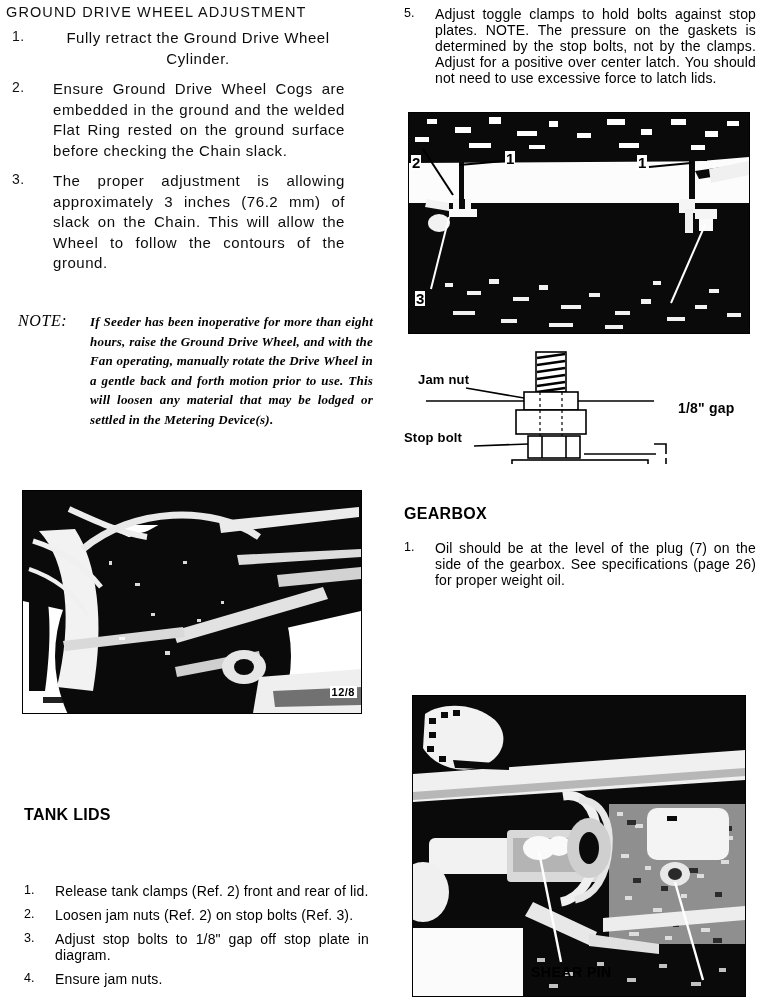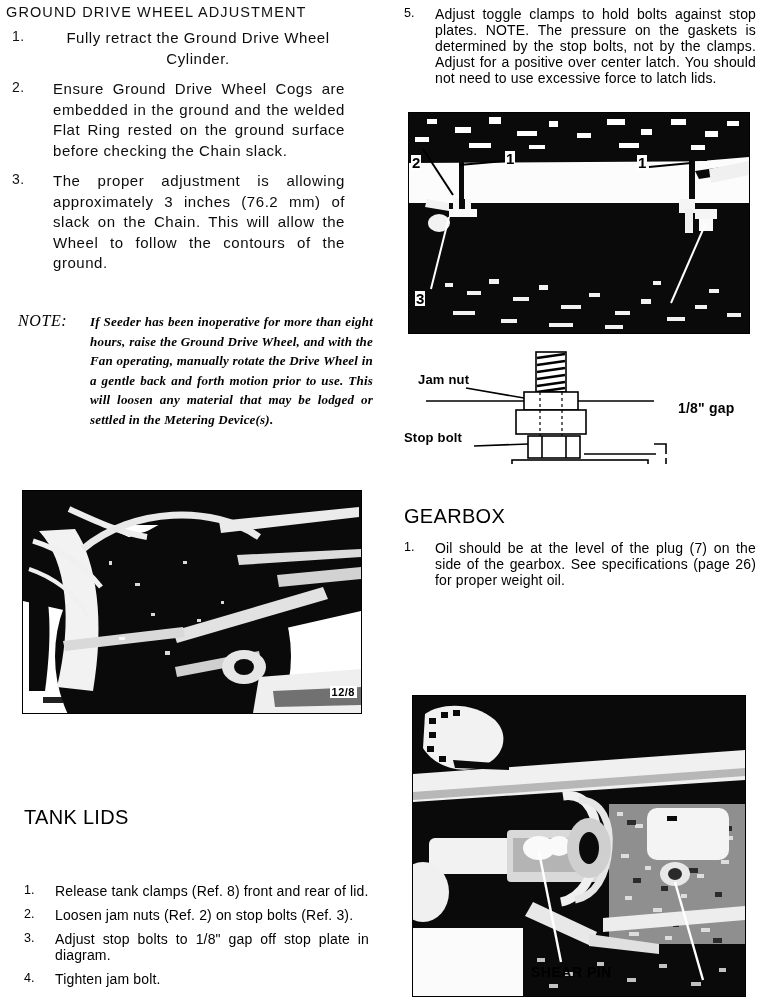--- a/index.html
+++ b/index.html
@@ -121,22 +121,22 @@
     font-size: 14px;
     line-height: 16px;
     letter-spacing: .15px;
     text-align: justify;
   }
   .li-narrow .body.nojust { text-align: left; }
 
   .sec-head {
     position: absolute;
     font-family: "Liberation Sans", sans-serif;
-    font-weight: 400;
-    font-size: 20px;
+    font-weight: 700;
+    font-size: 16px;
     letter-spacing: .3px;
   }
   .para {
     position: absolute;
     font-size: 12.5px;
     line-height: 17px;
     letter-spacing: .1px;
   }
 
   
@@ -231,33 +231,33 @@
       <div class="photo-cap" style="right:4px; bottom:15px;">12/8</div>
     </div>
 
     <div class="sec-head" style="left:24px; top:806px;">TANK LIDS</div>
 
 
     <div class="ol-narrow" style="left:24px; top:883px; width:345px;">
 
       <div class="li-narrow">
         <span class="num">1.</span>
-        <div class="body nojust">Release tank clamps (Ref. 8) front and rear of lid.</div>
+        <div class="body nojust">Release tank clamps (Ref. 2) front and rear of lid.</div>
       </div>
       <div class="li-narrow">
         <span class="num">2.</span>
         <div class="body nojust">Loosen jam nuts (Ref. 2) on stop bolts (Ref. 3).</div>
       </div>
       <div class="li-narrow">
         <span class="num">3.</span>
         <div class="body">Adjust stop bolts to 1/8" gap off stop plate in diagram.</div>
       </div>
       <div class="li-narrow">
         <span class="num">4.</span>
-        <div class="body nojust">Tighten jam bolt.</div>
+        <div class="body nojust">Ensure jam nuts.</div>
       </div>
     </div>
   </div>
 
   <div class="col-right">
 
     <div class="ol-narrow" style="left:18px; top:6px; width:352px;">
       <div class="li-narrow">
         <span class="num">5.</span>
         <div class="body">Adjust toggle clamps to hold bolts against stop plates. NOTE. The pressure on the gaskets is determined by the stop bolts, not by the clamps. Adjust for a positive over center latch. You should not need to use excessive force to latch lids.</div>

